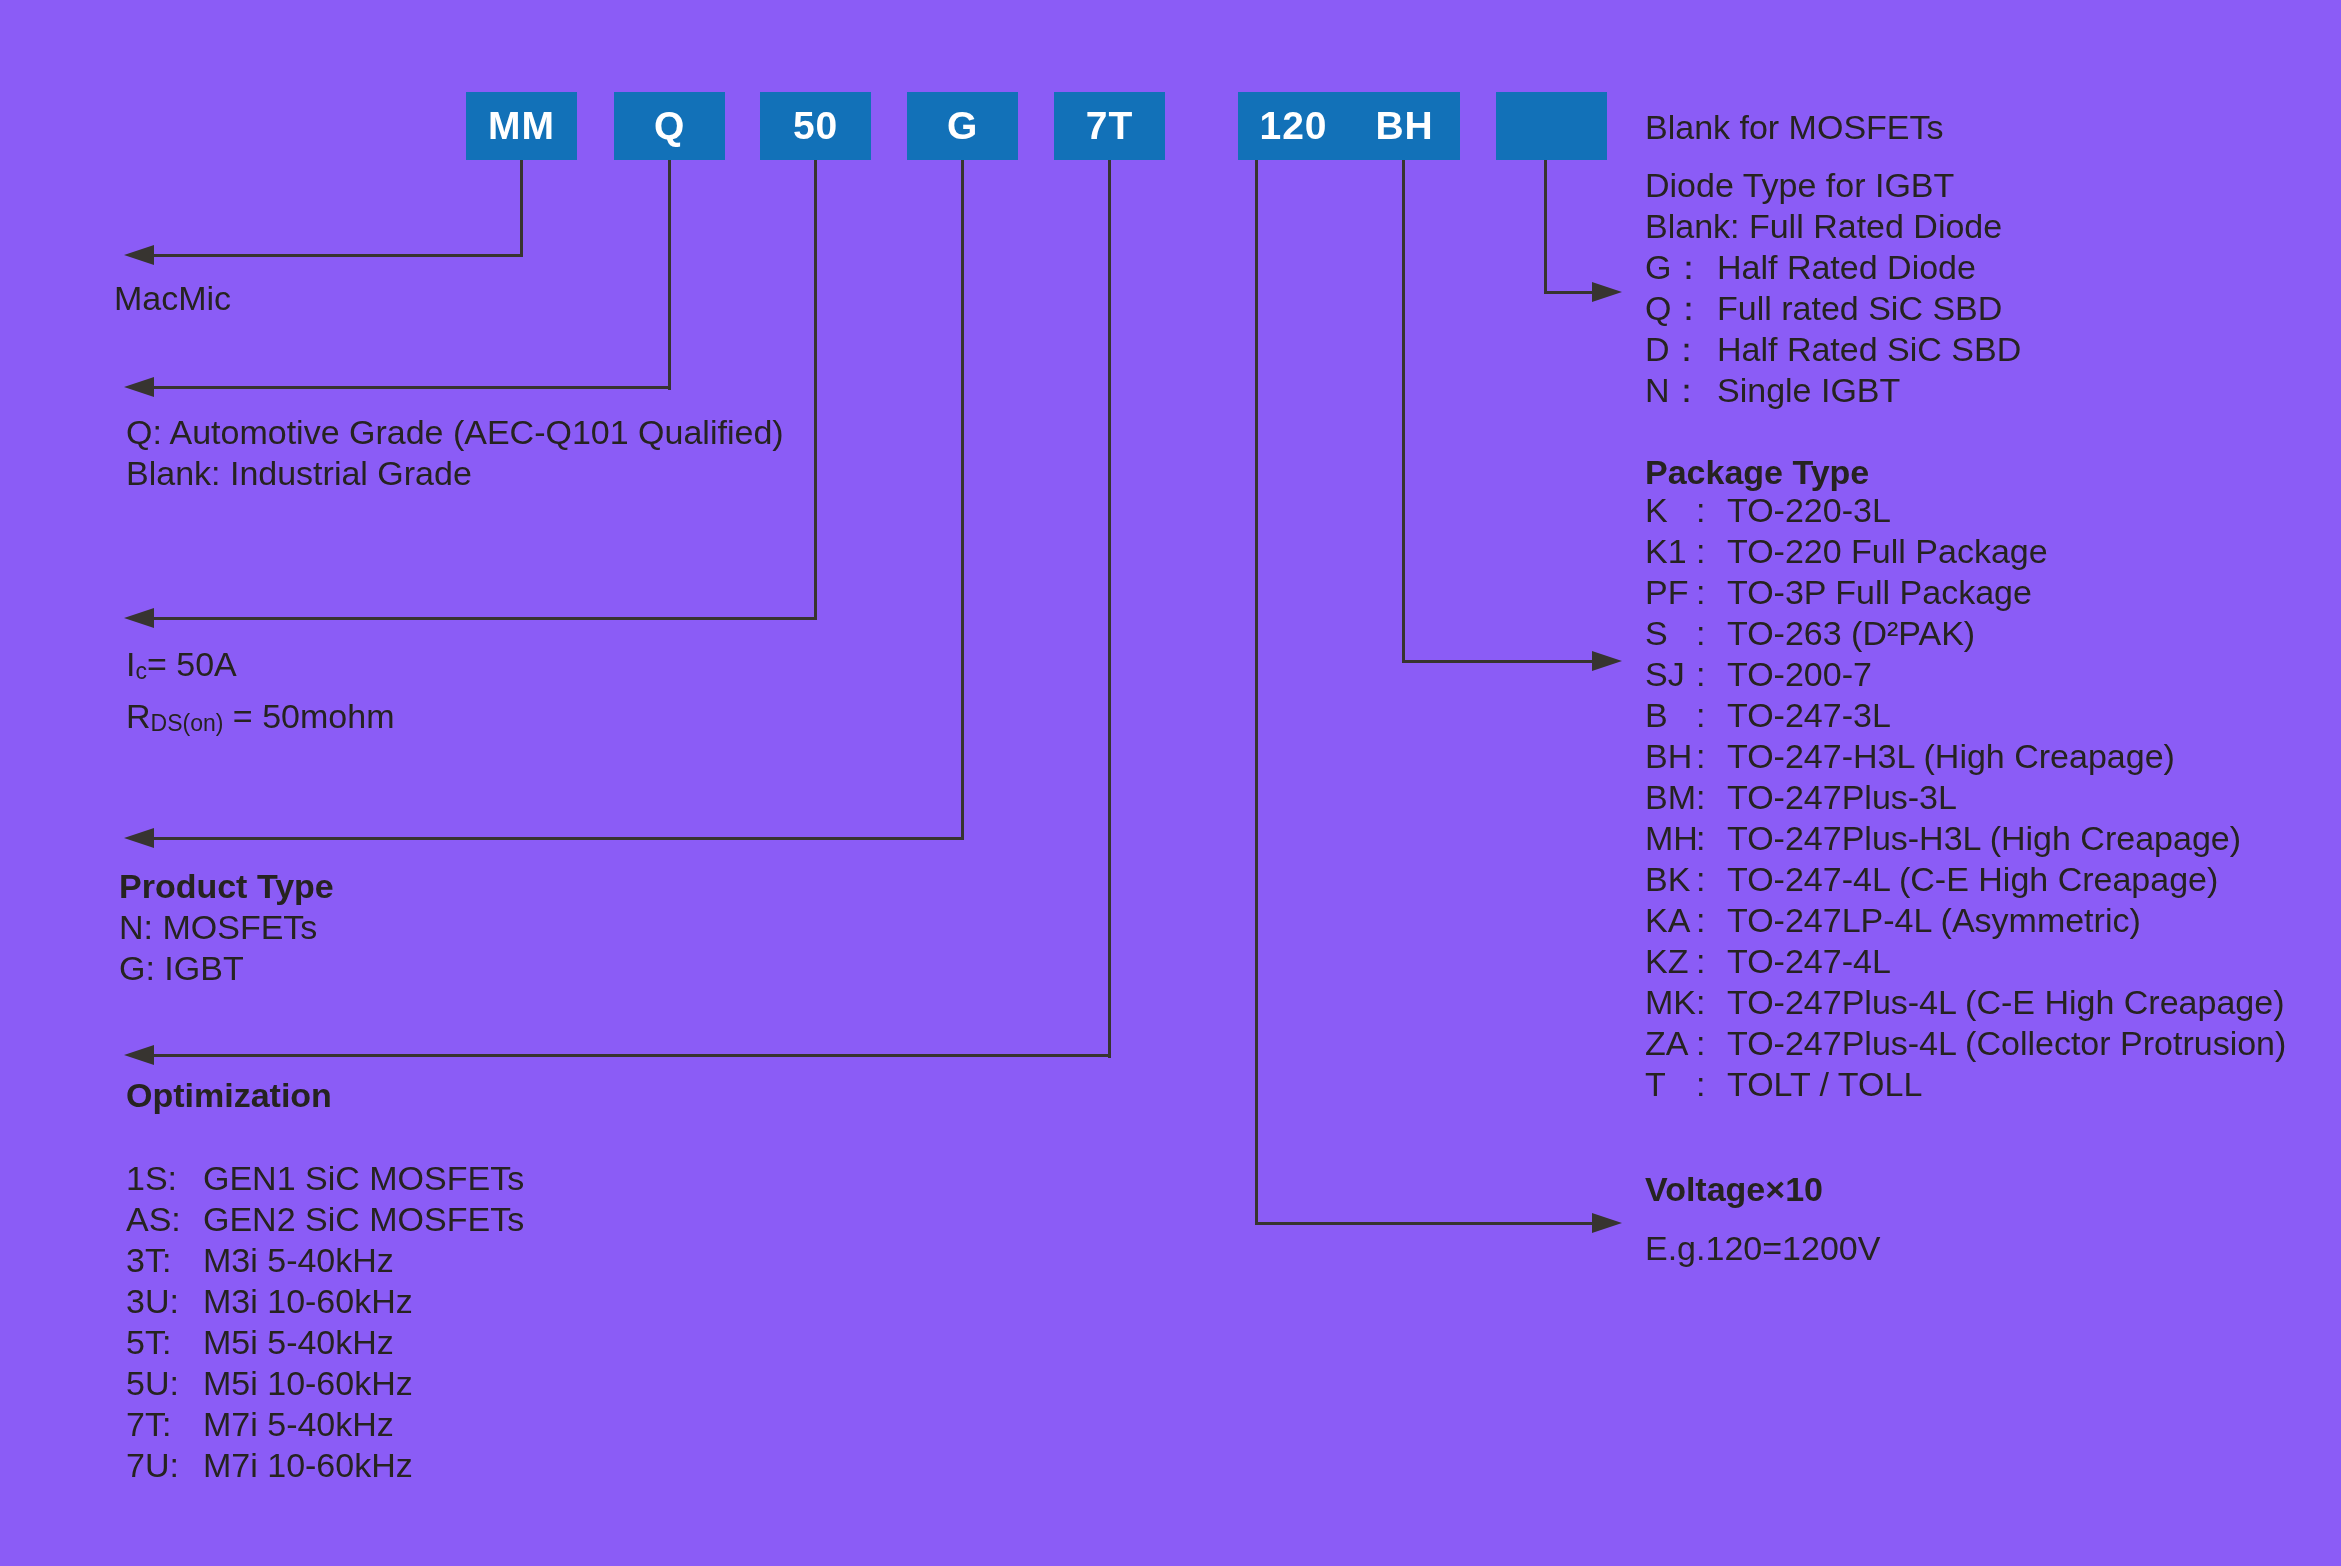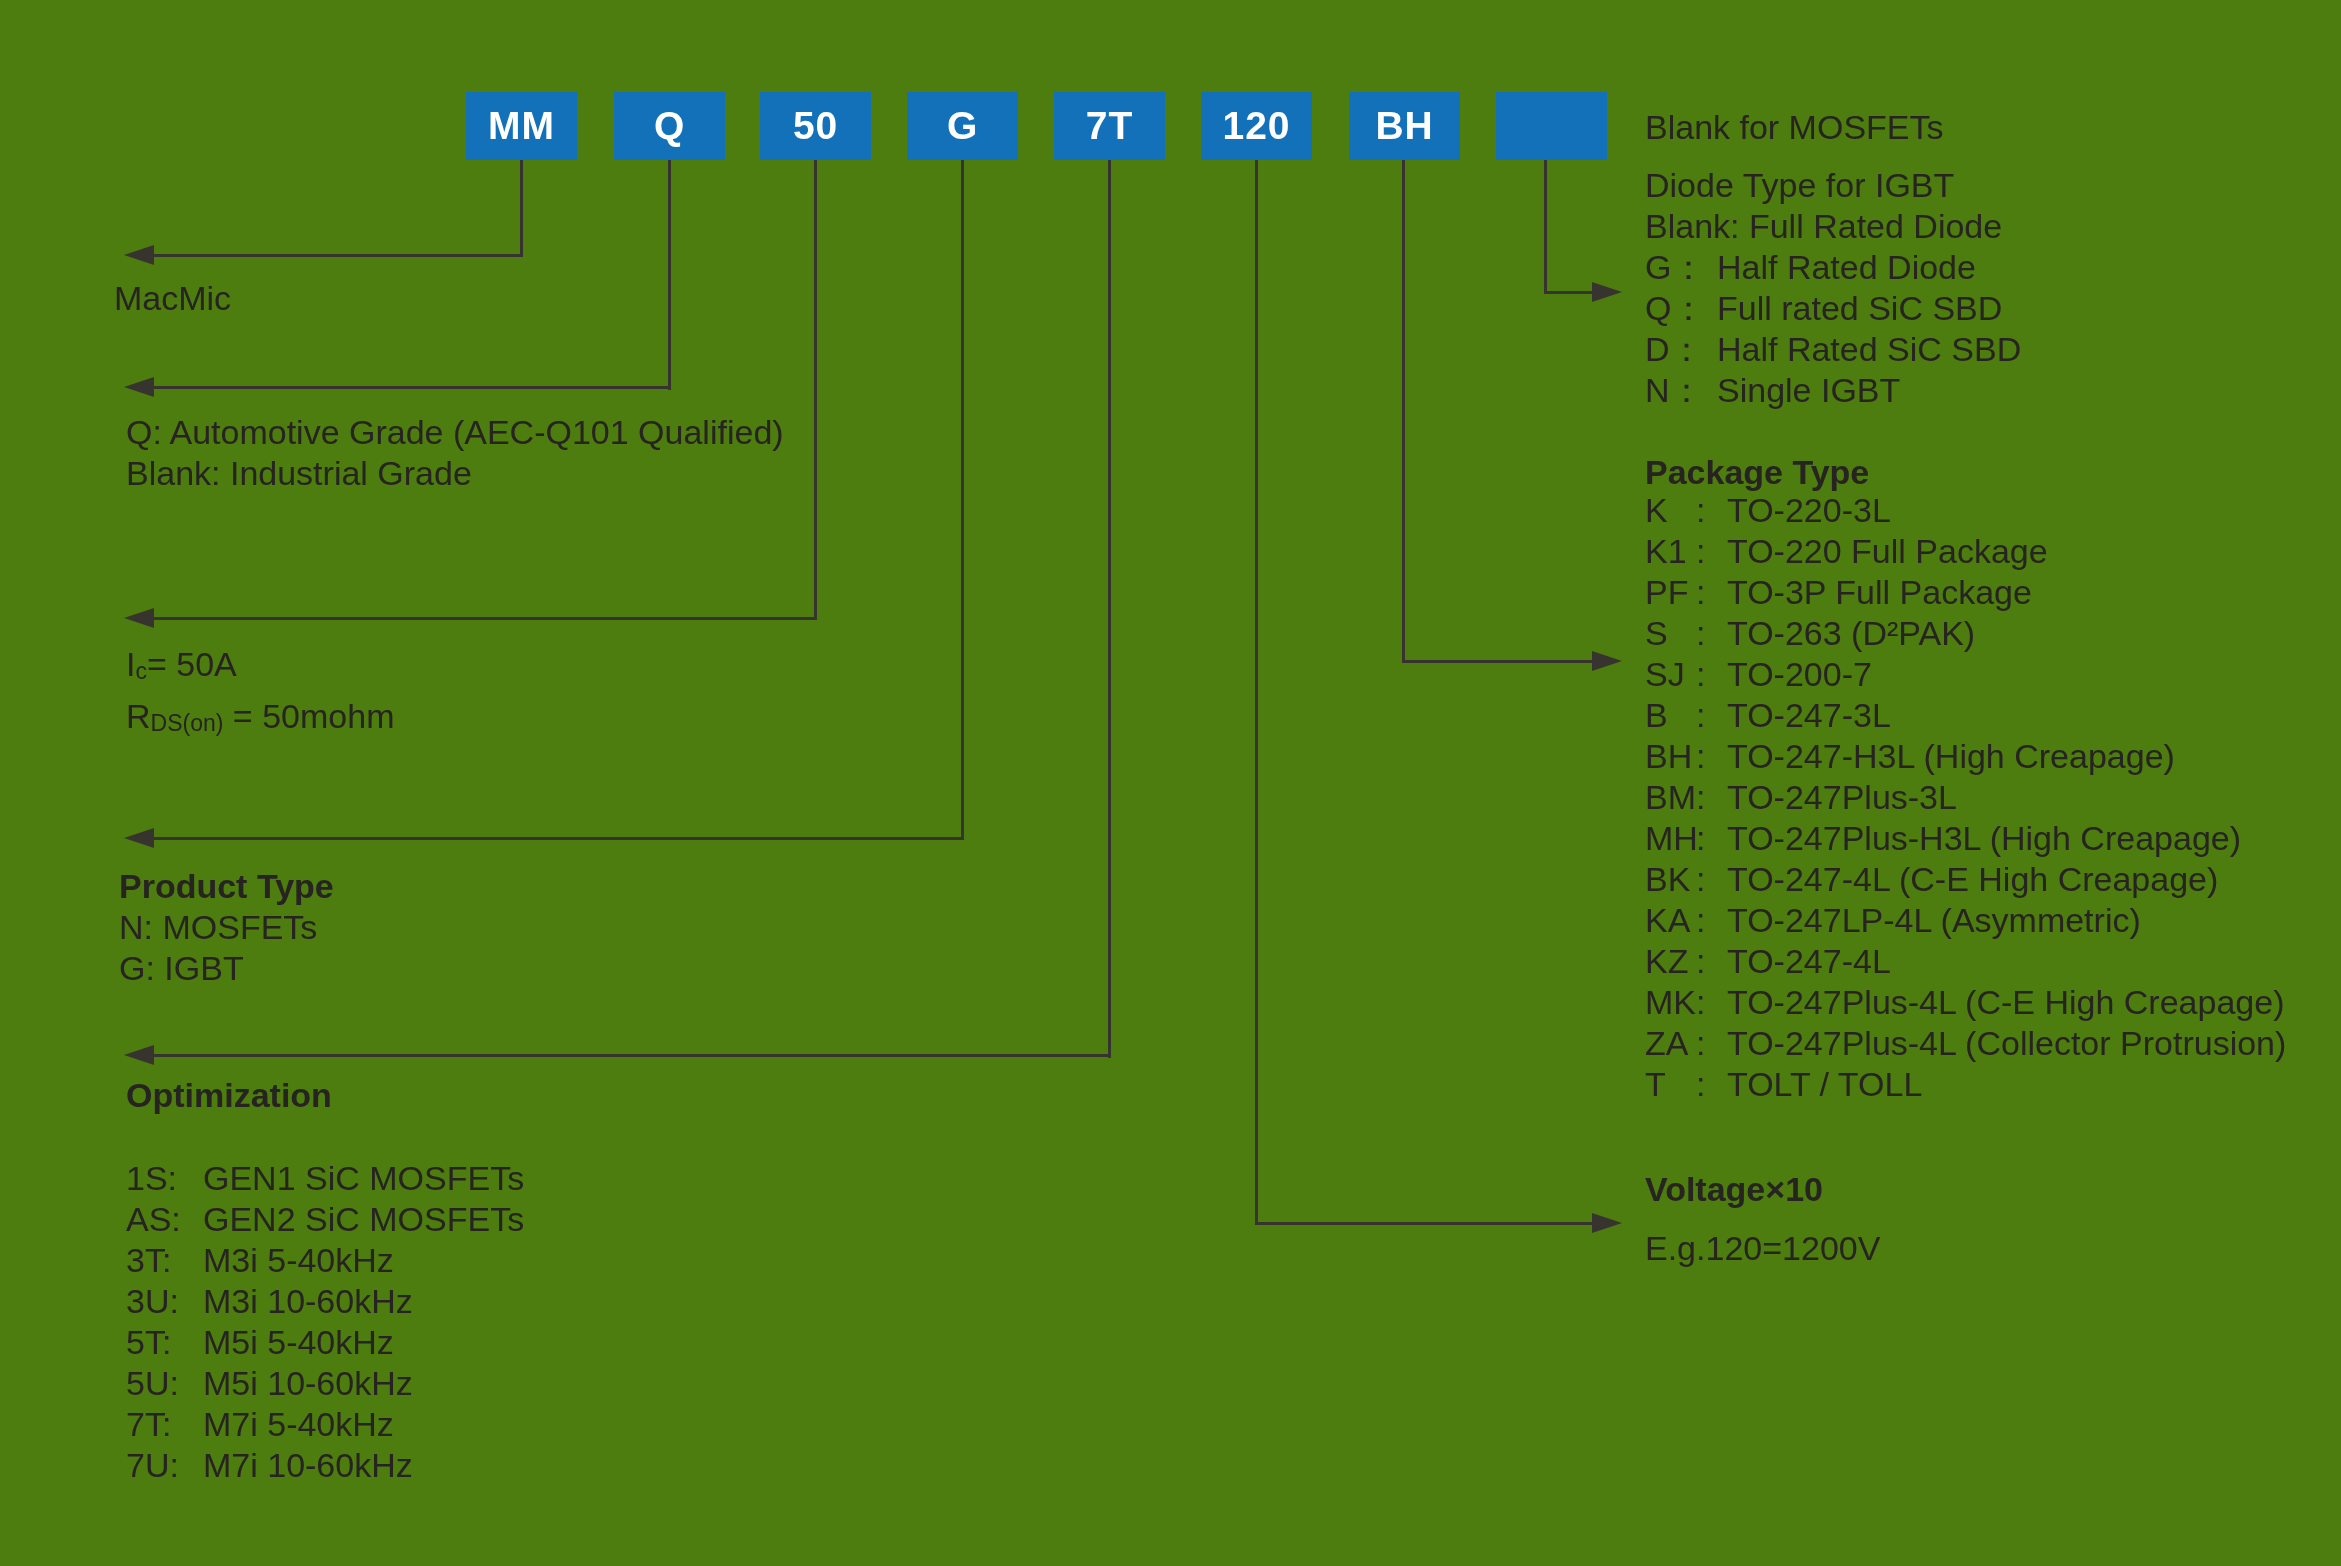--- a/index.html
+++ b/index.html
@@ -1,20 +1,20 @@
 <!DOCTYPE html>
 <html style="--blue: #1271b8; --line: #373430; --text: #262321;font-size:14.3px"><head>
 <meta charset="utf-8">
 <style>
   html,body{margin:0;padding:0;background:#ffffff;}
   .canvas{
     position:relative;
     width:2342px;
     height:1566px;
-    background:#4d7c0f;
+    background:#8b5cf6;
     font-family:"Liberation Sans", sans-serif;
     color:var(--text,#262321);
     overflow:hidden;
   }
   
   .code-box{
     position:absolute;
     top:92px;
     height:68px;
     width:111px;
@@ -61,21 +61,21 @@
 </head>
 <body>
 
 <div class="canvas">
 
   <div class="code-box" style="left:466px;">MM</div>
   <div class="code-box" style="left:614px;">Q</div>
   <div class="code-box" style="left:760px;">50</div>
   <div class="code-box" style="left:907px;">G</div>
   <div class="code-box" style="left:1054px;">7T</div>
-  <div class="code-box" style="left:1201px;">120</div>
+  <div class="code-box" style="left:1238px;">120</div>
   <div class="code-box" style="left:1349px;">BH</div>
   <div class="code-box" style="left:1496px;"></div>
 
   <div class="vline" style="left:520px;top:160px;height:97px;"></div>
   <div class="vline" style="left:668px;top:160px;height:230px;"></div>
   <div class="vline" style="left:814px;top:160px;height:460px;"></div>
   <div class="vline" style="left:961px;top:160px;height:680px;"></div>
   <div class="vline" style="left:1108px;top:160px;height:898px;"></div>
   <div class="vline" style="left:1255px;top:160px;height:1065px;"></div>
   <div class="vline" style="left:1402px;top:160px;height:502px;"></div>

